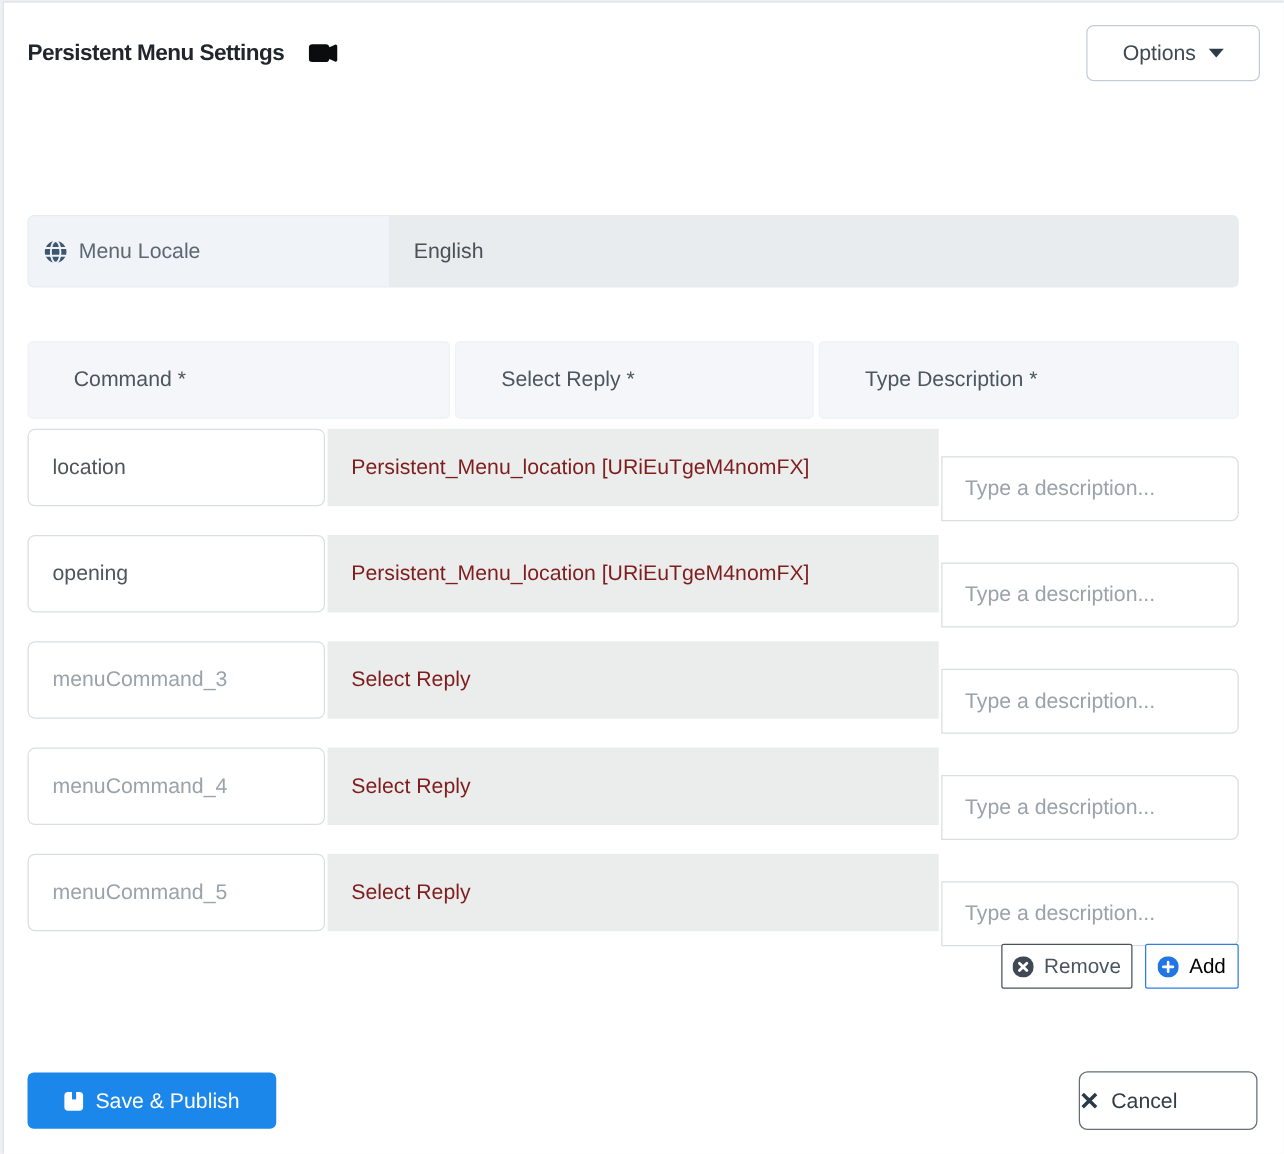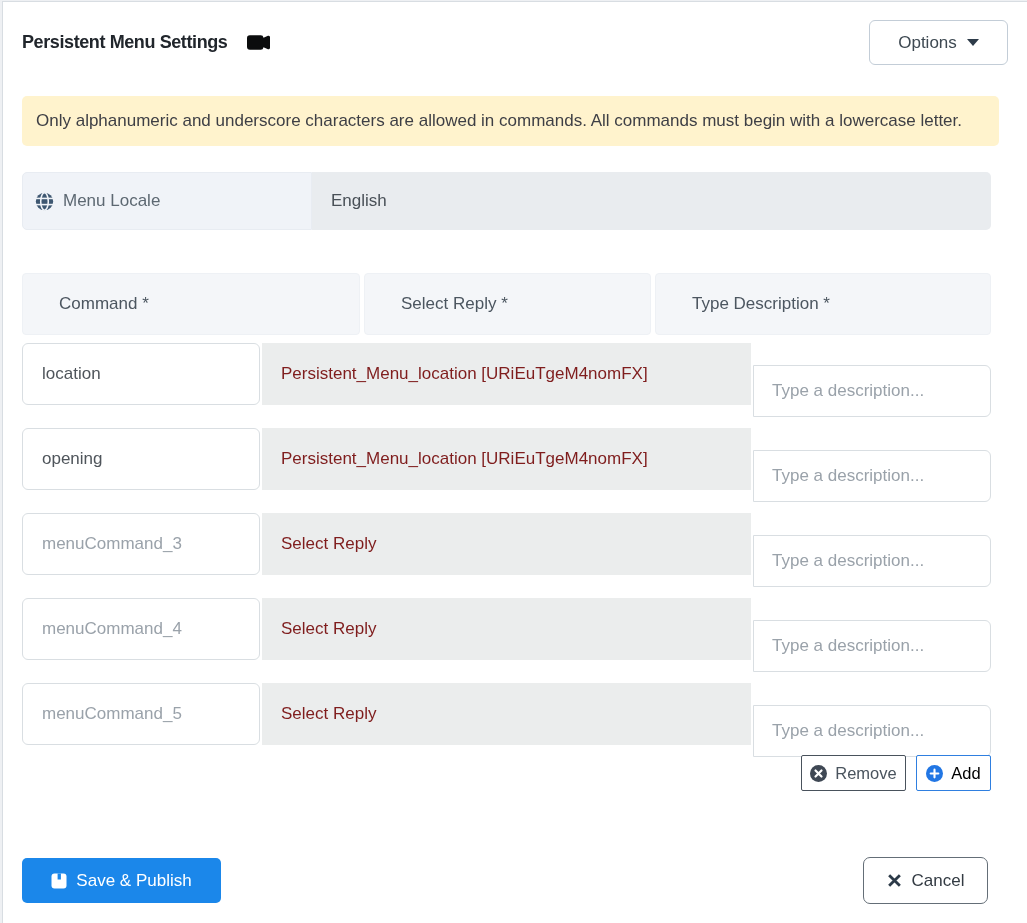--- a/index.html
+++ b/index.html
@@ -110,23 +110,23 @@
 
   
   .btn-save {
     left: 19px; top: 856px; width: 199px; height: 45px;
     background: #1b87ea; border: none; border-radius: 5px;
     display: flex; align-items: center; justify-content: center;
     font-size: 17px; color: #ffffff; cursor: pointer;
   }
   .btn-save svg { margin-right: 9px; }
   .btn-cancel {
-    left: 860px; top: 855px; width: 125px; height: 47px;
+    left: 860px; top: 855px; width: 143px; height: 47px;
     background: #fff; border: 1px solid #646e77; border-radius: 7px;
-    display: flex; align-items: center; justify-content: center;
+    display: flex; align-items: center; justify-content: flex-start;
     font-size: 17px; color: #333b43; cursor: pointer;
   }
   .btn-cancel svg { margin-right: 10px; }
 </style>
 </head>
 <body>
 
 <div class="card">
 
   <div class="abs page-title">
@@ -136,23 +136,20 @@
           <path d="M0 5a2 2 0 0 1 2-2h7.5a2 2 0 0 1 1.983 1.738l3.11-1.382A1 1 0 0 1 16 4.269v7.462a1 1 0 0 1-1.406.913l-3.111-1.382A2 2 0 0 1 9.5 13H2a2 2 0 0 1-2-2V5z"></path>
         </svg>
     </span>
   </div>
 
   <div class="abs options-btn">
     <span>Options</span>
     <span class="caret-down"></span>
   </div>
 
-  <div class="abs alert">
-    <span>Only alphanumeric and underscore characters are allowed in commands. All commands must begin with a lowercase letter.</span>
-  </div>
 
   <div class="abs locale-group">
     <div class="locale-label">
       <span class="globe-icon">
         <svg width="19" height="19" viewBox="0 0 16 16">
           <circle cx="8" cy="8" r="7.3" fill="#3e5771"></circle>
           <ellipse cx="8" cy="8" rx="3.2" ry="7.3" fill="none" stroke="#f0f3f8" stroke-width="1.3"></ellipse>
           <line x1="0.7" y1="5.4" x2="15.3" y2="5.4" stroke="#f0f3f8" stroke-width="1.3"></line>
           <line x1="0.7" y1="10.6" x2="15.3" y2="10.6" stroke="#f0f3f8" stroke-width="1.3"></line>
         </svg>

